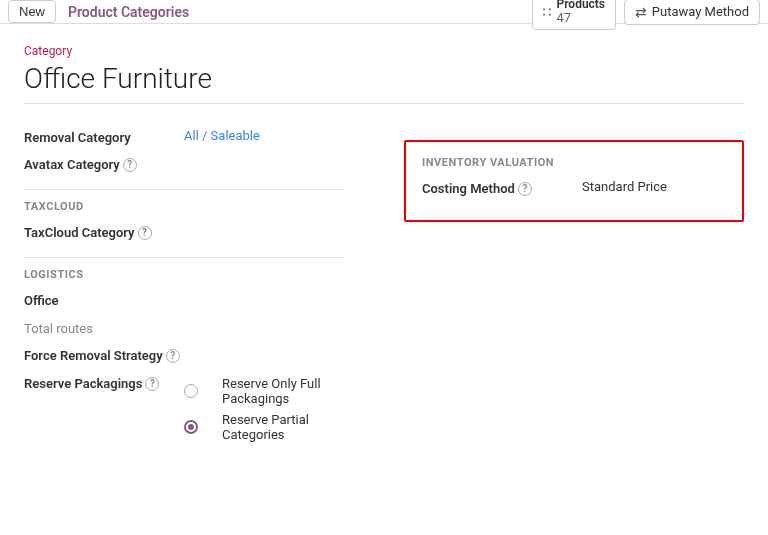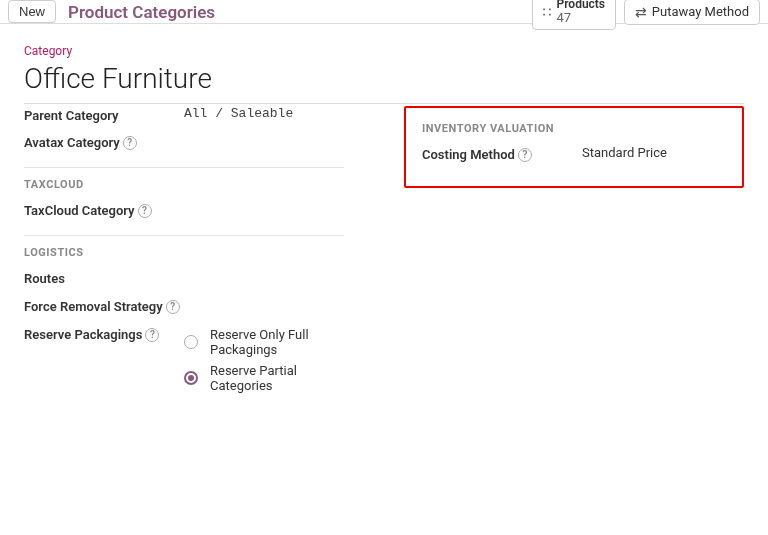--- a/index.html
+++ b/index.html
@@ -25,46 +25,46 @@
       color: #333; background: #fff;
     }
     .btn-icon { font-size: 14px; color: #555; }
     .products-count { display: flex; flex-direction: column; align-items: flex-start; line-height: 1.1; text-align: right; }
     .products-count .label { font-size: 12px; font-weight: 600; color: #333; }
     .products-count .num { font-size: 13px; color: #666; }
 
     
     .main { padding: 20px 24px; }
     .section-label { font-size: 12px; color: #be185d; margin-bottom: 4px; text-transform: none; }
-    .page-title { font-size: 28px; font-weight: 300; color: #222; border-bottom: 1px solid #ddd; padding-bottom: 8px; margin-bottom: 2px; }
+    .page-title { font-size: 28px; font-weight: 300; color: #222; border-bottom: 1px solid #ddd; padding-bottom: 8px; margin-bottom: 24px; }
 
     .form-grid { display: grid; grid-template-columns: 1fr 1fr; gap: 0; }
     .form-left { padding-right: 40px; }
     .form-right { padding-left: 20px; }
 
     .field-row { display: flex; align-items: flex-start; margin-bottom: 10px; gap: 0; }
     .field-label { font-weight: 600; font-size: 13px; color: #333; min-width: 160px; padding-top: 2px; }
     .field-value { font-size: 13px; color: #333; }
     .field-label-help { display: flex; align-items: center; gap: 3px; font-weight: 600; font-size: 13px; color: #333; min-width: 160px; padding-top: 2px; }
     .help-icon { display: inline-flex; align-items: center; justify-content: center; width: 14px; height: 14px; border-radius: 50%; border: 1px solid #aaa; color: #888; font-size: 10px; cursor: pointer; font-style: normal; }
 
     .section-divider { border: none; border-top: 1px solid #e5e5e5; margin: 16px 0 10px 0; }
     .section-heading { font-size: 11px; font-weight: 700; color: #888; letter-spacing: 0.05em; text-transform: uppercase; margin-bottom: 10px; }
 
     
     .inv-valuation-box {
       border: 2px solid #e00; border-radius: 2px;
       padding: 14px 16px;
-      margin-top: 0;
+      margin-top: 12px;
     }
     .inv-valuation-box .section-heading { margin-bottom: 10px; }
 
     
     .radio-group { display: flex; flex-direction: column; gap: 6px; margin-top: 2px; }
-    .radio-item { display: flex; align-items: center; gap: 12px; font-size: 13px; cursor: pointer; }
+    .radio-item { display: flex; align-items: center; gap: 24px; font-size: 13px; cursor: pointer; }
     .radio-circle {
       width: 14px; height: 14px; border-radius: 50%;
       border: 1px solid #aaa; background: #fff;
       display: flex; align-items: center; justify-content: center;
       flex-shrink: 0;
     }
     .radio-circle.selected {
       border: 2px solid #875a7b;
       background: #fff;
     }
@@ -76,21 +76,21 @@
     }
 
     .field-empty { min-height: 18px; }
   </style>
 </head>
 <body>
 
 <div class="topbar">
   <button class="new-btn">New</button>
   <div class="breadcrumb">
-      <span style="color: rgb(135, 90, 123); font-weight: 600; font-size: 17px; cursor: pointer;">Product Categories</span>
+      <span style="color: rgb(135, 90, 123); font-weight: 600; font-size: 14px; cursor: pointer;">Product Categories</span>
     </div>
 
   <div class="topbar-right">
     <div class="btn-group-item">
       <span class="btn-icon">∷</span>
       <div class="products-count">
         <span class="label">Products</span>
         <span class="num">47</span>
       </div>
     </div>
@@ -103,22 +103,22 @@
 
 <div class="main">
   <div class="section-label">Category</div>
   <div class="page-title">Office Furniture</div>
 
   <div class="form-grid">
 
     <div class="form-left">
 
       <div class="field-row">
-        <span class="field-label">Parent Category</span>
-        <span class="field-value" style="color:#404040;cursor:pointer;font-family:Liberation Mono, monospace;">All / Saleable</span>
+        <span class="field-label">Removal Category</span>
+        <span class="field-value" style="color:#3b82f6;cursor:pointer;">All / Saleable</span>
       </div>
 
       <div class="field-row">
         <div class="field-label-help">
           <span>Avatax Category</span>
           <i class="help-icon">?</i>
         </div>
         <span class="field-value field-empty"></span>
       </div>
 
@@ -130,24 +130,27 @@
           <span>TaxCloud Category</span>
           <i class="help-icon">?</i>
         </div>
         <span class="field-value field-empty"></span>
       </div>
 
       <hr class="section-divider">
       <div class="section-heading">LOGISTICS</div>
 
       <div class="field-row">
-        <span class="field-label">Routes</span>
+        <span class="field-label">Office</span>
         <span class="field-value field-empty"></span>
       </div>
 
+      <div class="field-row">
+        <span class="field-label" style="color:#888;font-weight:400;">Total routes</span>
+      </div>
 
       <div class="field-row">
         <div class="field-label-help">
           <span>Force Removal Strategy</span>
           <i class="help-icon">?</i>
         </div>
         <span class="field-value field-empty"></span>
       </div>
 
       <div class="field-row">

